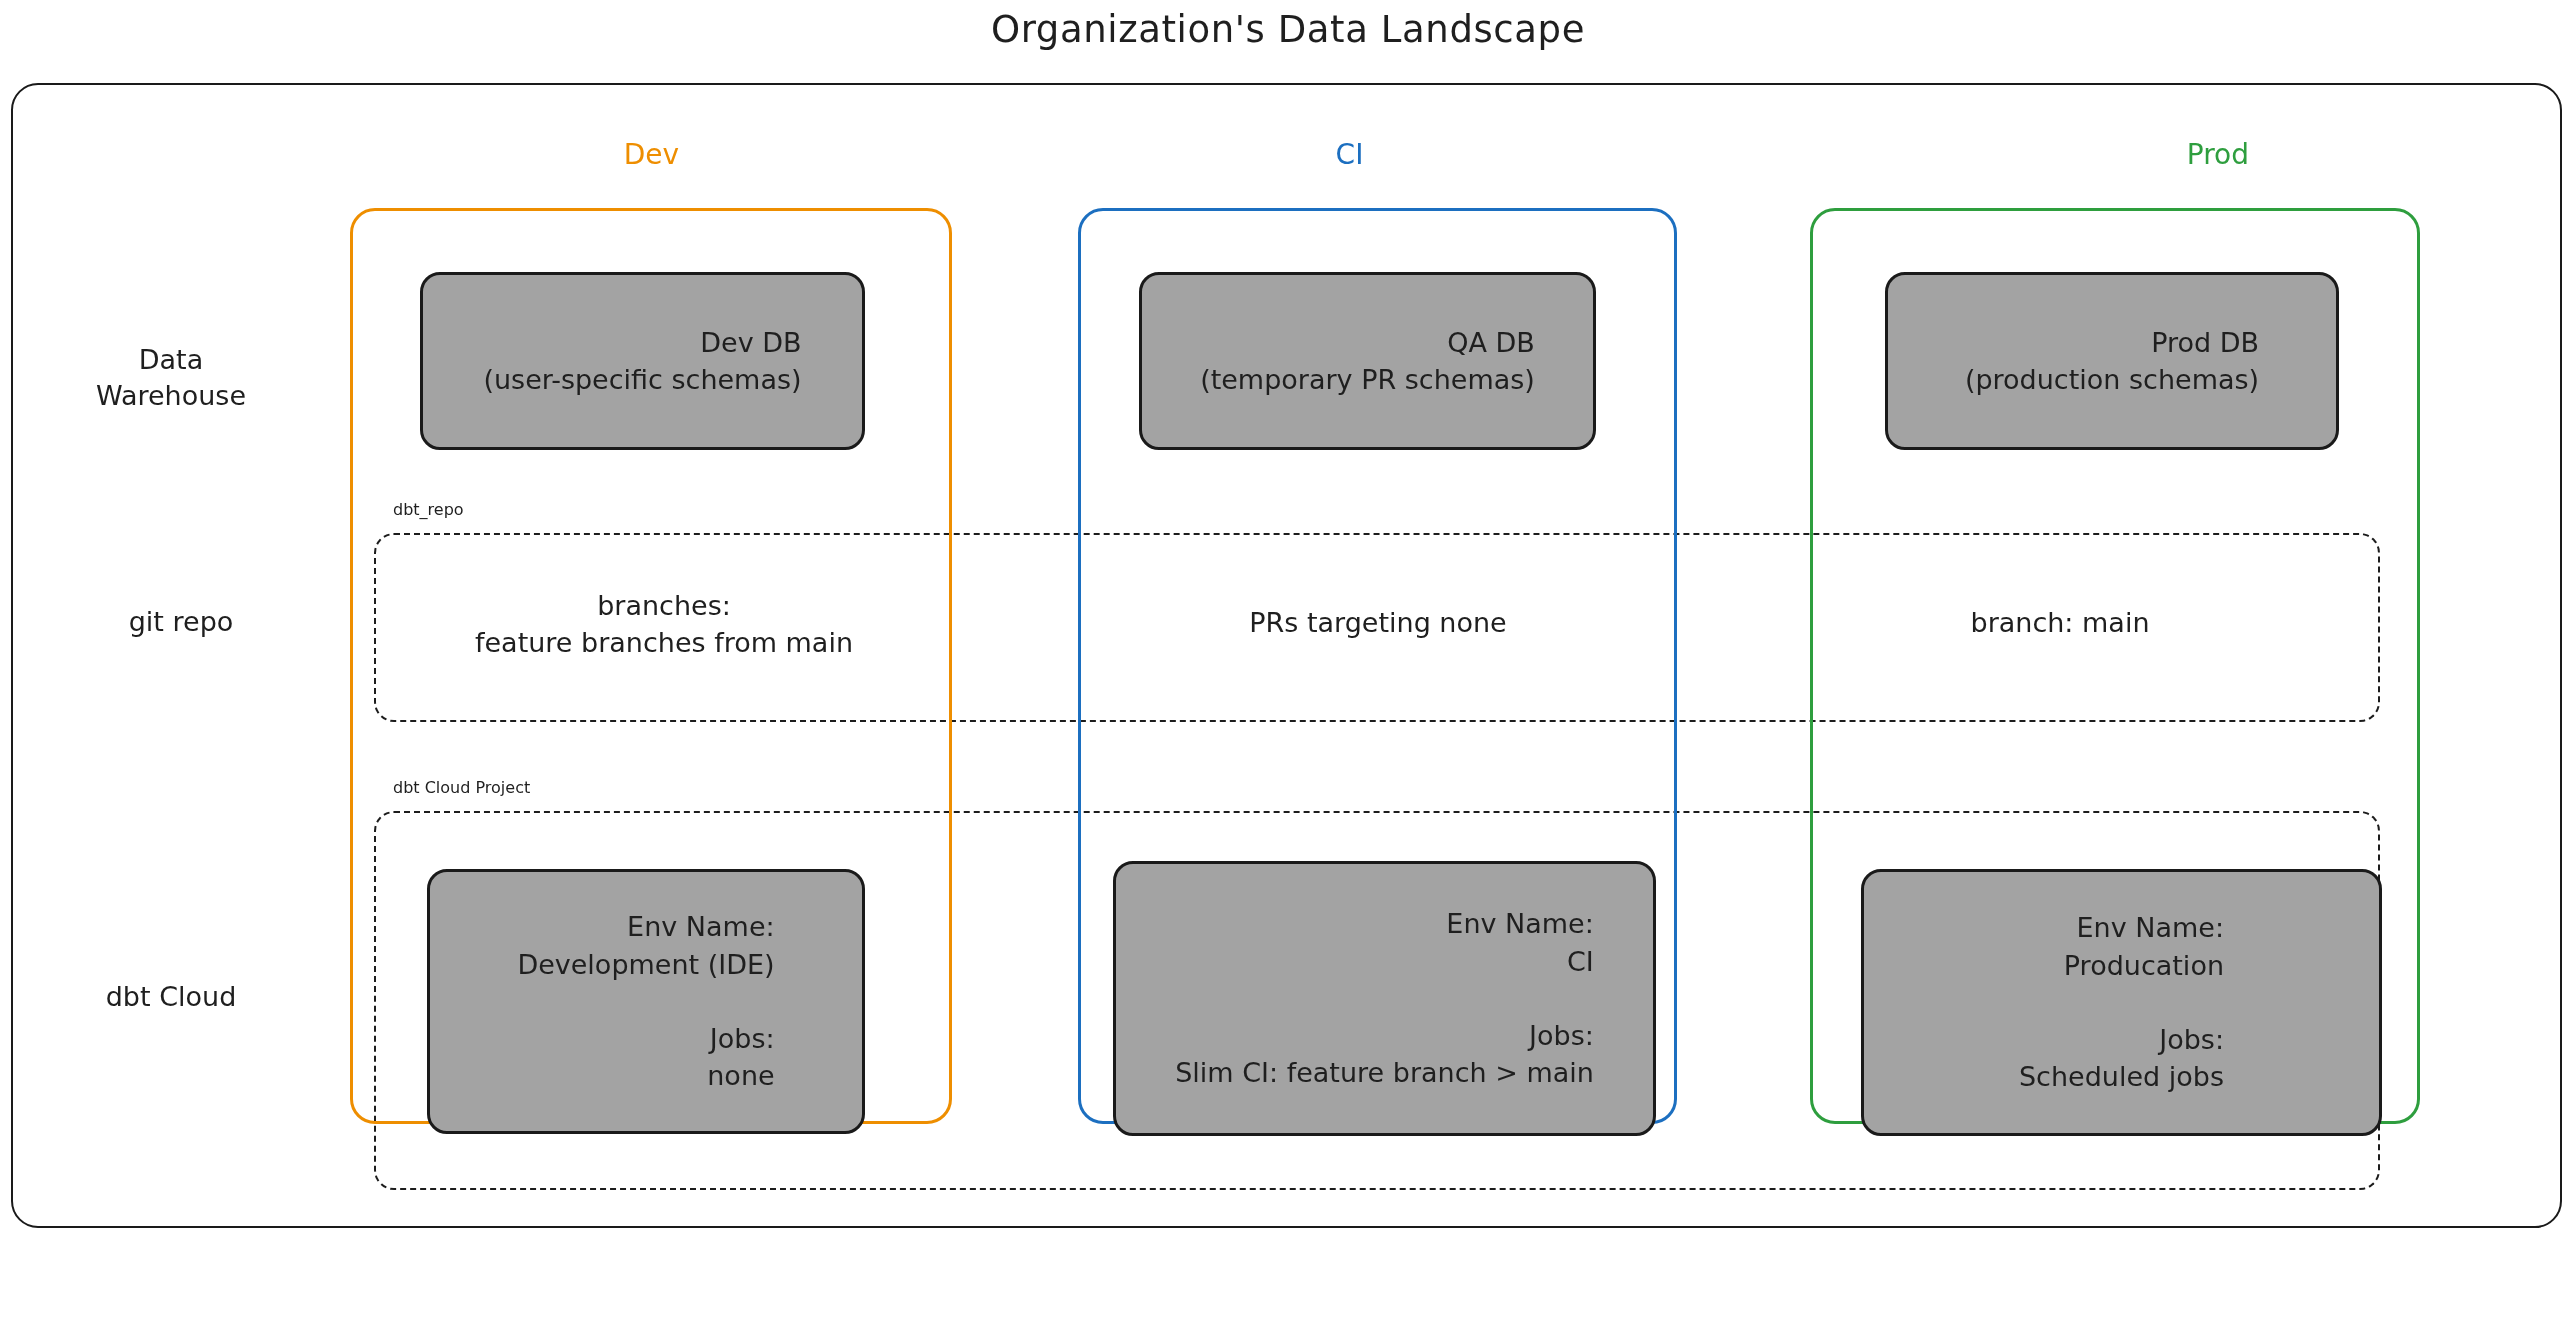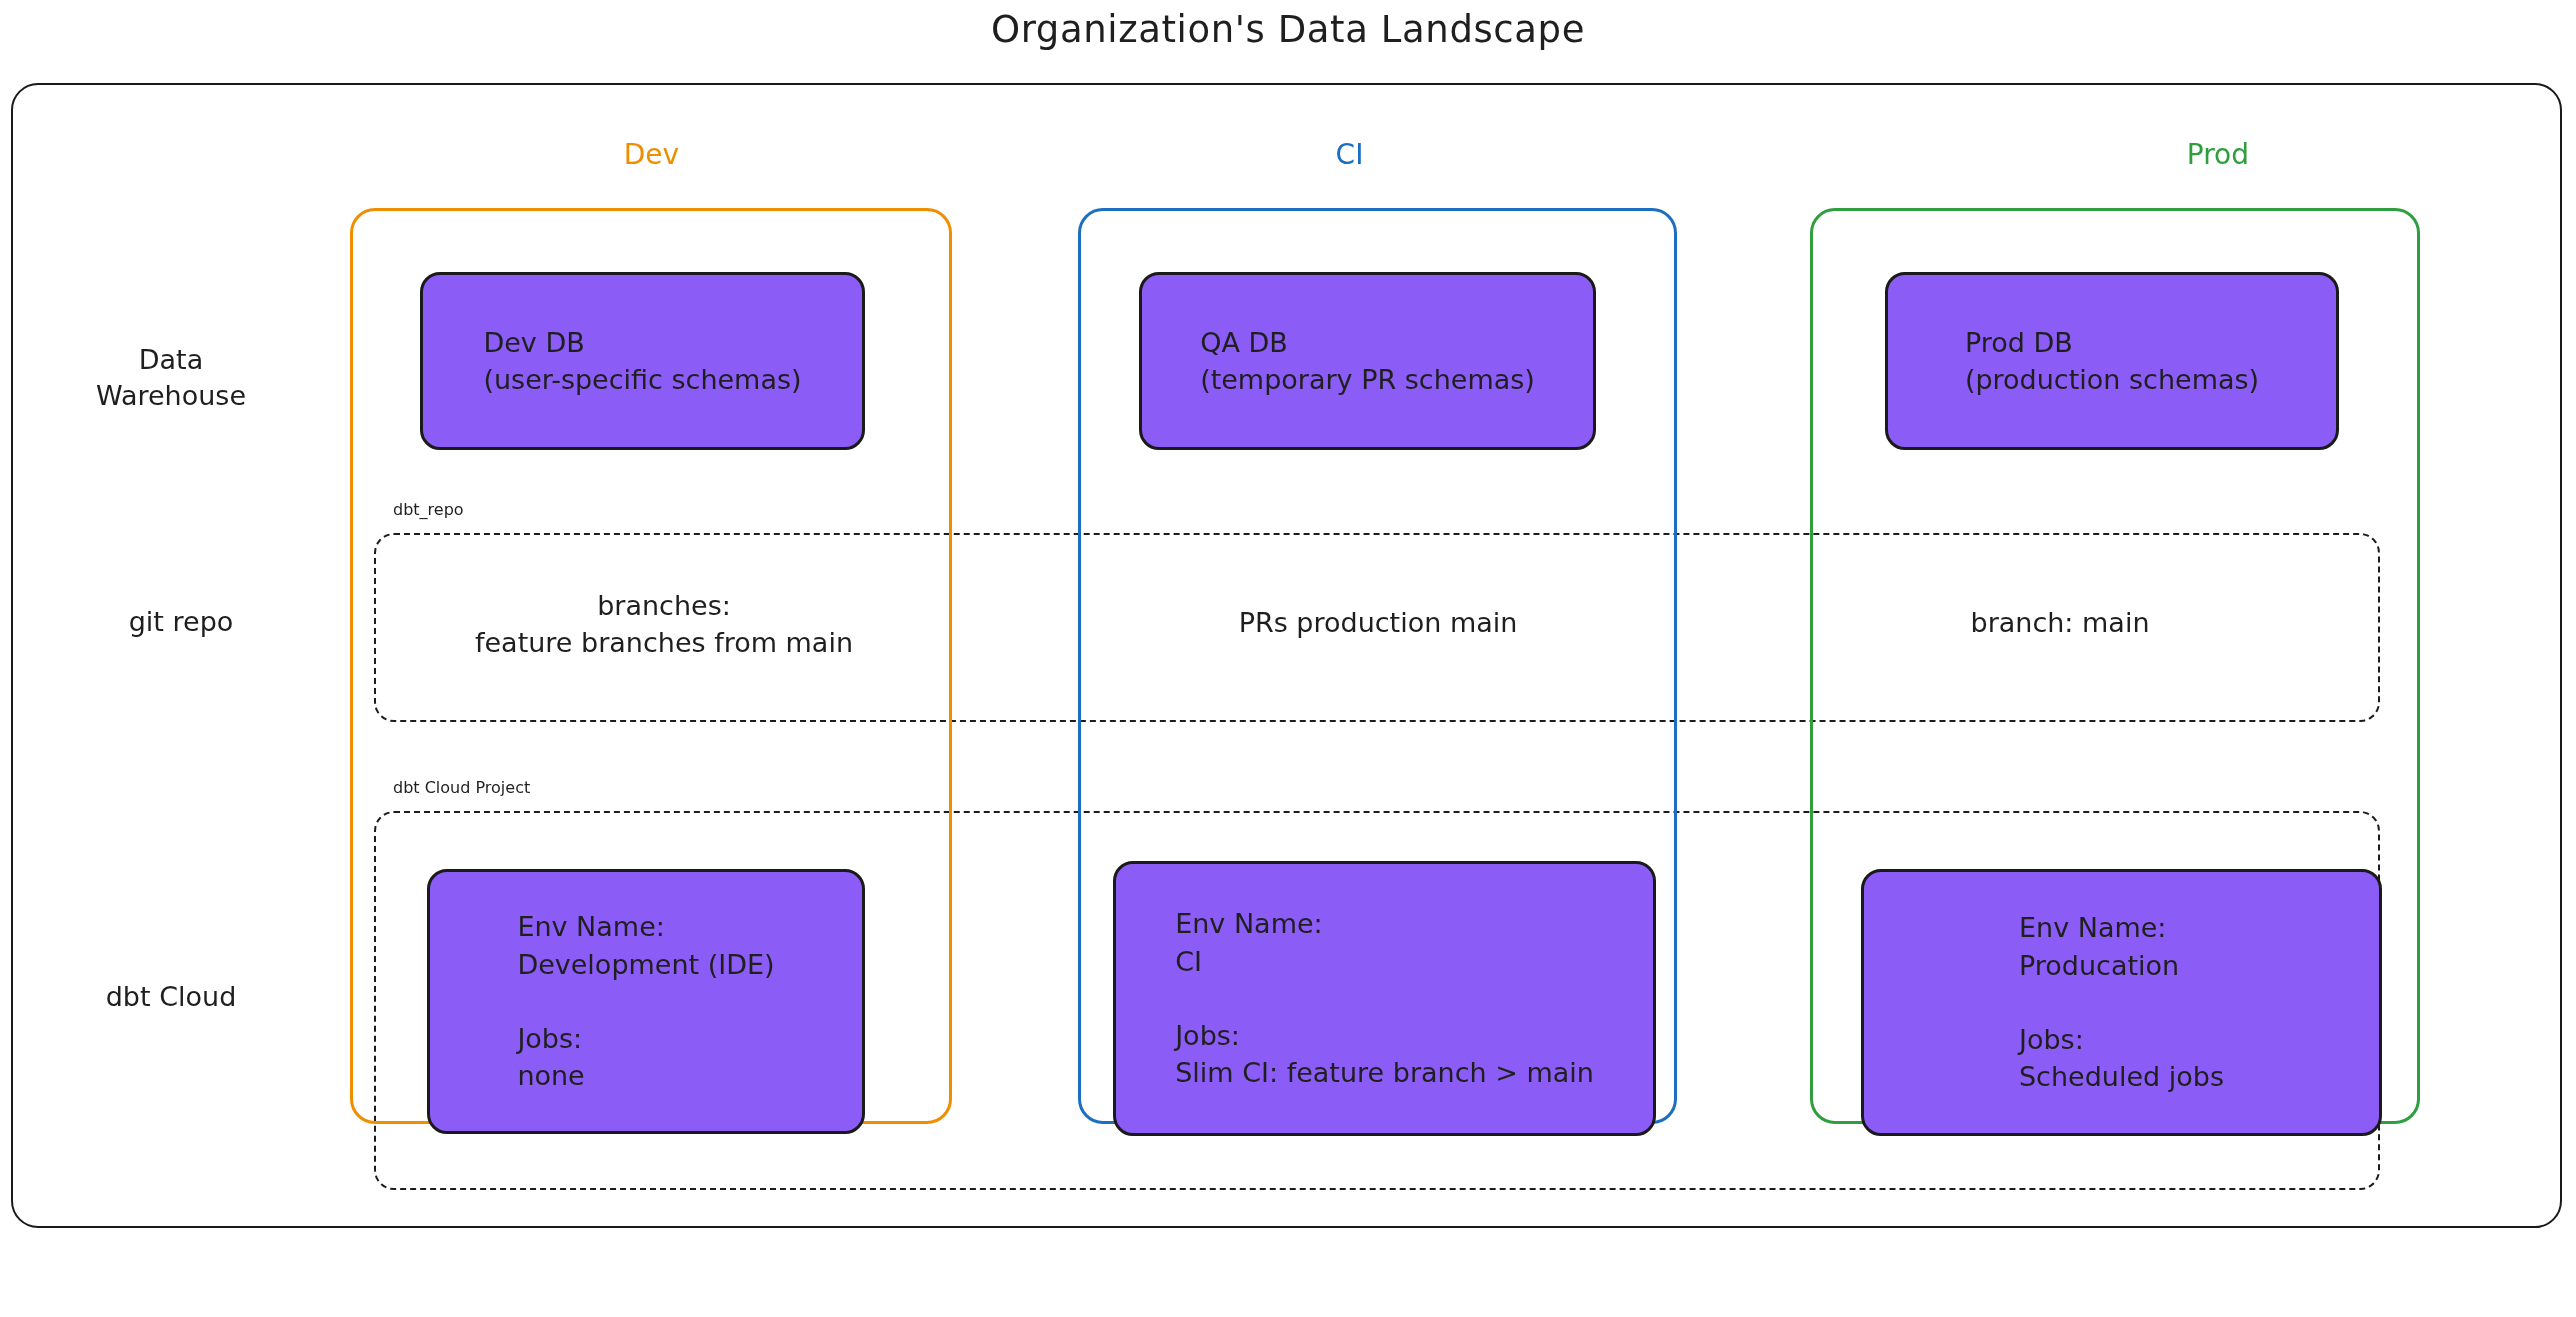--- a/index.html
+++ b/index.html
@@ -105,25 +105,25 @@
   }
   .dashed-group-label-repo  { left: 393px; top: 500px; }
   .dashed-group-label-cloud { left: 393px; top: 778px; }
 
   
   .node-box {
     position: absolute;
     border: 3px solid #1a1a1a;
     border-radius: 20px;
     box-sizing: border-box;
-    background: #8b5cf6;
+    background: #a3a3a3;
     display: flex;
     align-items: center;
     justify-content: center;
-    text-align: left;
+    text-align: right;
   }
   .node-text {
     font-size: 27px;
     color: #1f1f1f;
     line-height: 1.38;
     white-space: pre-line;
     padding: 0 10.7px;
   }
 
   
@@ -185,21 +185,21 @@
     <span class="node-text">Prod DB
 (production schemas)</span>
   </div>
   <div class="node-box db-box-ci">
     <span class="node-text">QA DB
 (temporary PR schemas)</span>
   </div>
 
   <div class="group-text group-text-dev">branches:
 feature branches from main</div>
-  <div class="group-text group-text-ci">PRs production main</div>
+  <div class="group-text group-text-ci">PRs targeting none</div>
   <div class="group-text group-text-prod">branch: main</div>
 
   <div class="node-box env-box-dev">
     <span class="node-text">Env Name:
 Development (IDE)
 
 Jobs:
 none</span>
   </div>
   <div class="node-box env-box-ci">

